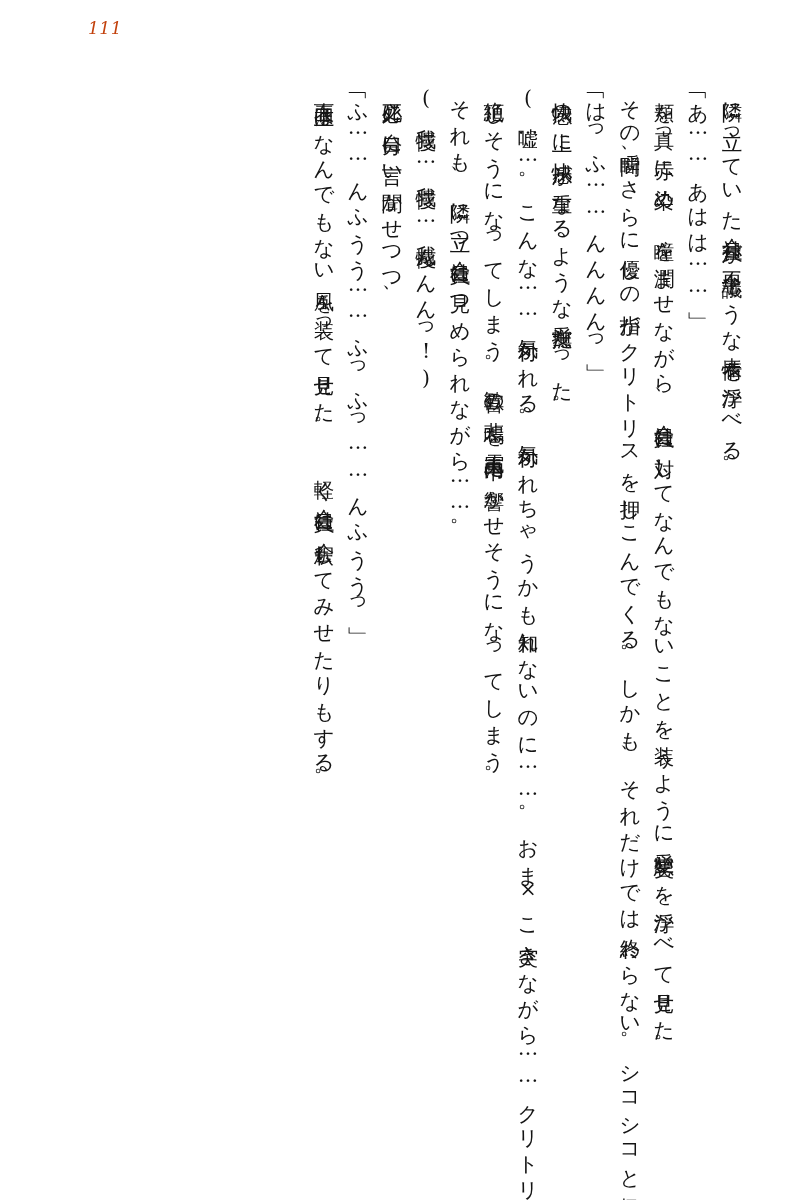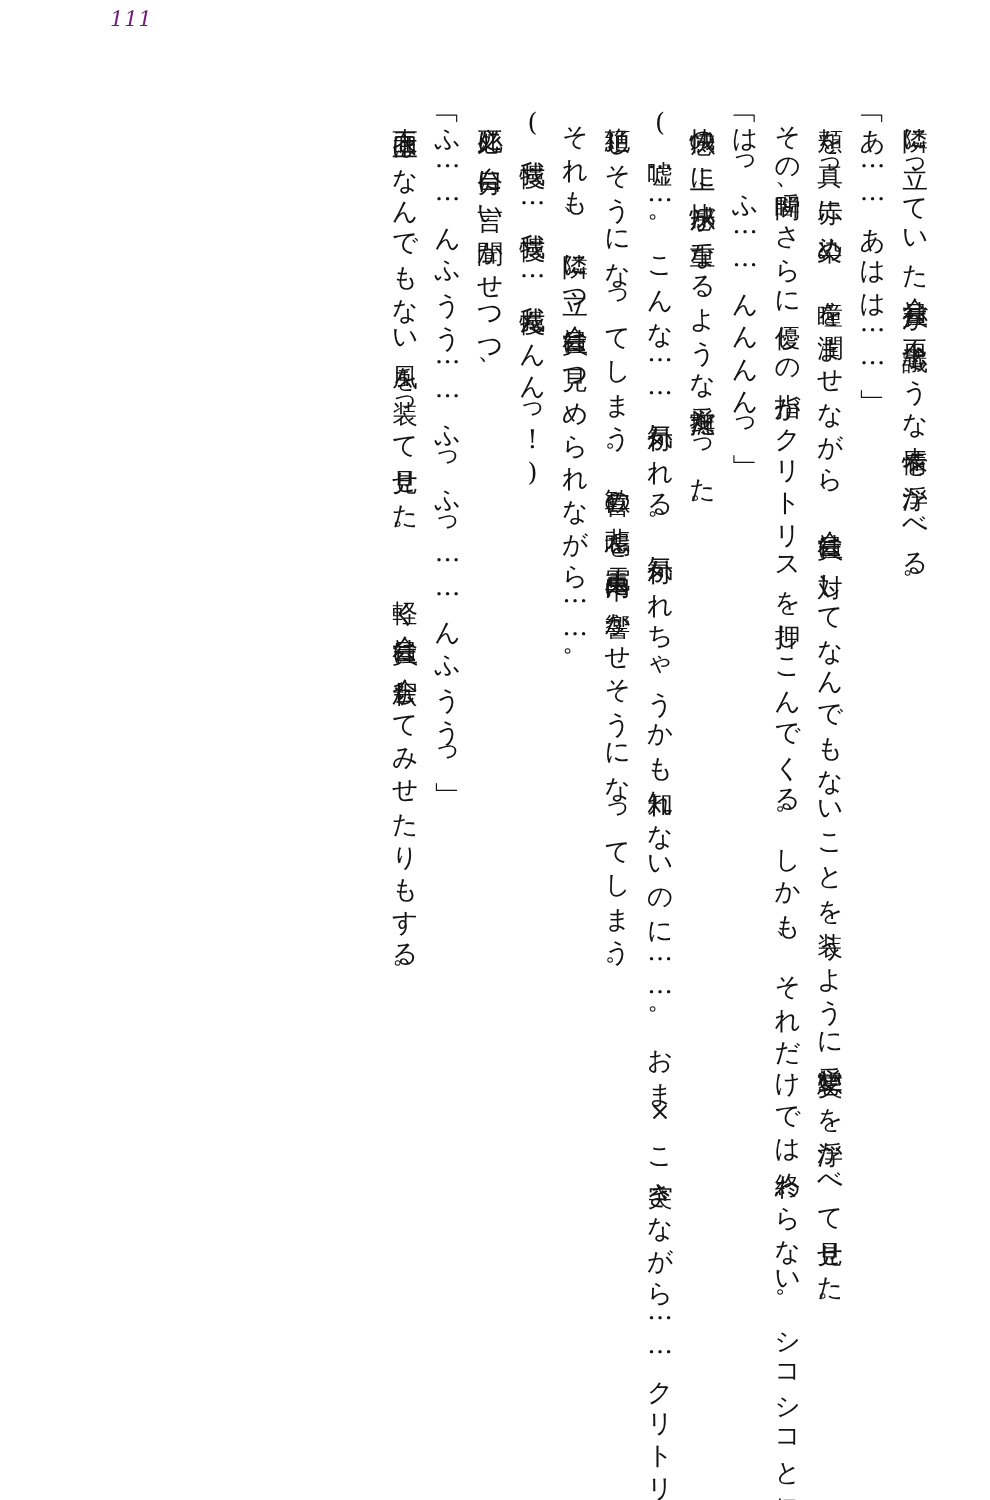--- a/index.html
+++ b/index.html
@@ -18,26 +18,26 @@
   .page {
     position: relative;
     width: 792px;
     height: 1200px;
     background: #ffffff;
     box-sizing: border-box;
   }
 
   .page-number {
     position: absolute;
-    top: 6px;
+    top: 18px;
     left: 88px;
     font-family: "DejaVu Serif", "Liberation Serif", serif;
     font-style: italic;
     font-size: 17px;
-    color: #701a75;
+    color: #c2410c;
     letter-spacing: 0.5px;
   }
 
   .text-block {
     position: absolute;
     top: 86px;
     left: 52px;
     width: 690px;
     height: 1040px;
     display: flex;

